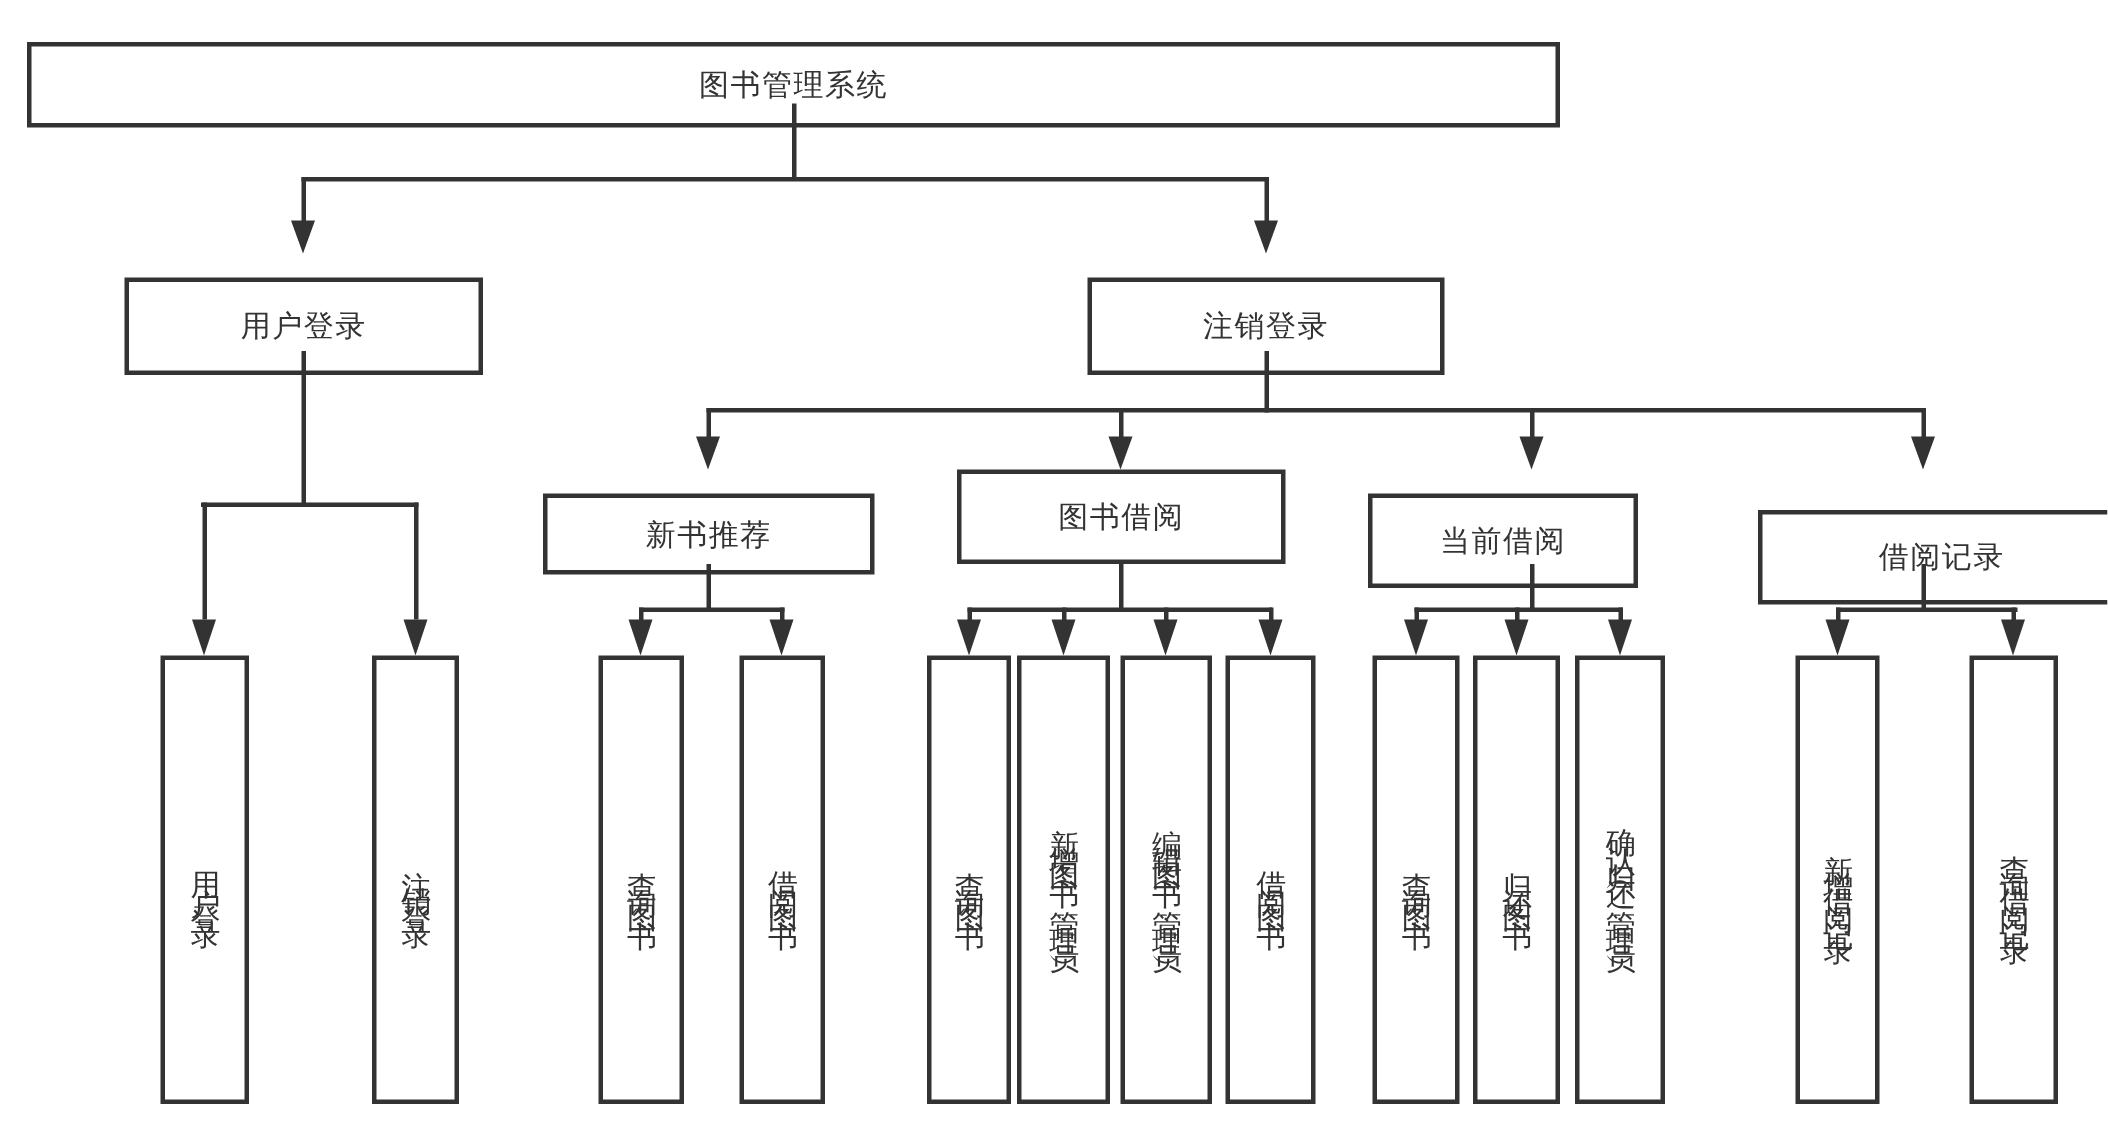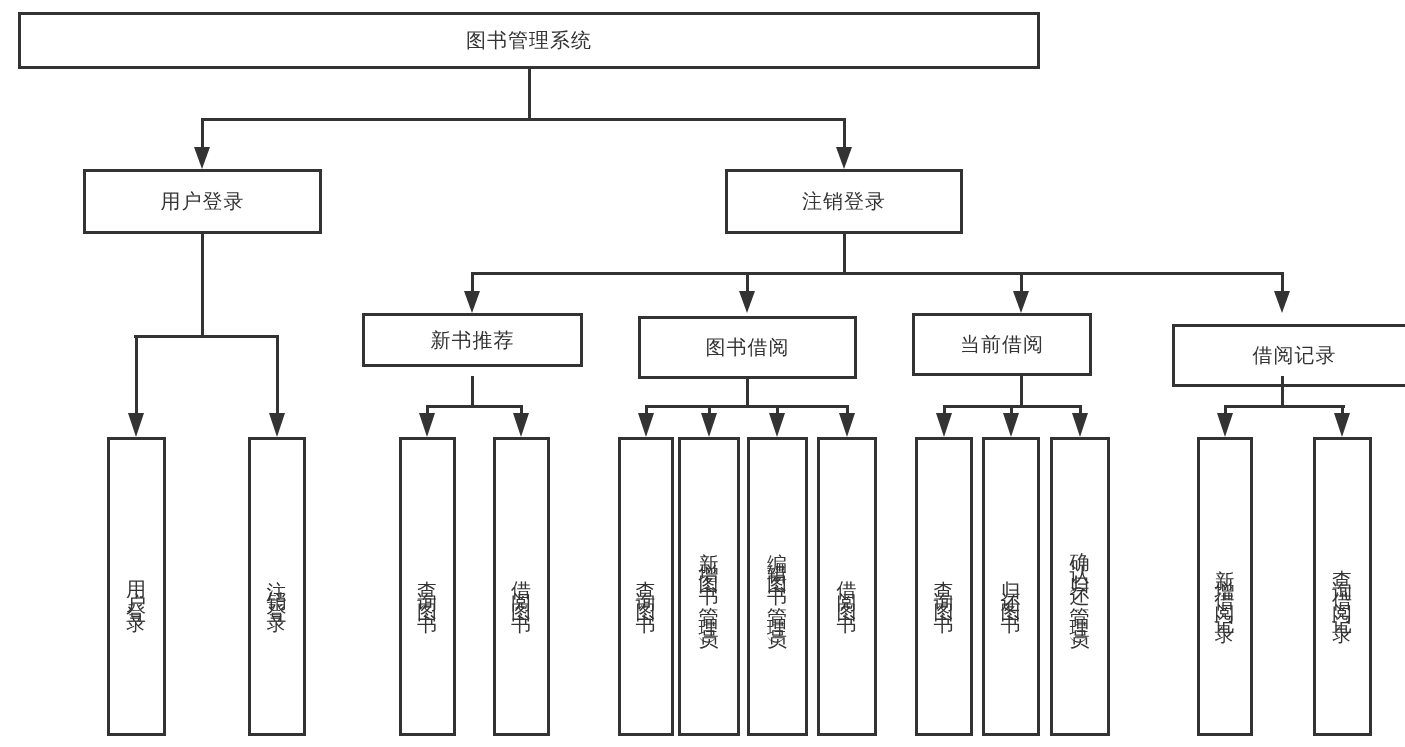--- a/index.html
+++ b/index.html
@@ -9,21 +9,21 @@
     background:#fff;
     font-family:"Liberation Sans","DejaVu Sans",sans-serif;
     overflow:hidden;
   }
   .node{
     position:absolute;
     box-sizing:border-box;
     border:3px solid #333;
     background:#fff;
     display:flex;align-items:center;justify-content:center;
-    font-size:20px;color:#333;letter-spacing:1px;
+    font-size:20px;color:#333;letter-spacing:1px;margin-top:16px;
   }
   .leaf{
     position:absolute;
     box-sizing:border-box;
     border:3px solid #333;
     background:#fff;
     top:437px;height:299px;
     display:flex;align-items:center;justify-content:center;
   }
   .leaf > span{
@@ -79,21 +79,21 @@
   <div class="vline" style="left:471px;top:272px;height:20px;"></div>
   <div class="arrow sm" style="left:464px;top:291px;"></div>
   <div class="vline" style="left:746px;top:272px;height:20px;"></div>
   <div class="arrow sm" style="left:739px;top:291px;"></div>
   <div class="vline" style="left:1020px;top:272px;height:20px;"></div>
   <div class="arrow sm" style="left:1013px;top:291px;"></div>
   <div class="vline" style="left:1281px;top:272px;height:20px;"></div>
   <div class="arrow sm" style="left:1274px;top:291px;"></div>
 
   <div class="node" style="left:362px;top:313px;width:221px;height:54px;">新书推荐</div>
-  <div class="node" style="left:638px;top:316px;width:219px;height:63px;">图书借阅</div>
+  <div class="node" style="left:638px;top:297px;width:219px;height:63px;">图书借阅</div>
   <div class="node" style="left:912px;top:313px;width:180px;height:63px;">当前借阅</div>
   <div class="node" style="left:1172px;top:324px;width:245px;height:63px;">借阅记录</div>
 
   <div class="vline" style="left:471px;top:376px;height:31px;"></div>
   <div class="hline" style="left:426px;top:405px;width:97px;"></div>
   <div class="vline" style="left:426px;top:405px;height:10px;"></div>
   <div class="arrow" style="left:419px;top:413px;"></div>
   <div class="vline" style="left:520px;top:405px;height:10px;"></div>
   <div class="arrow" style="left:513px;top:413px;"></div>
 

